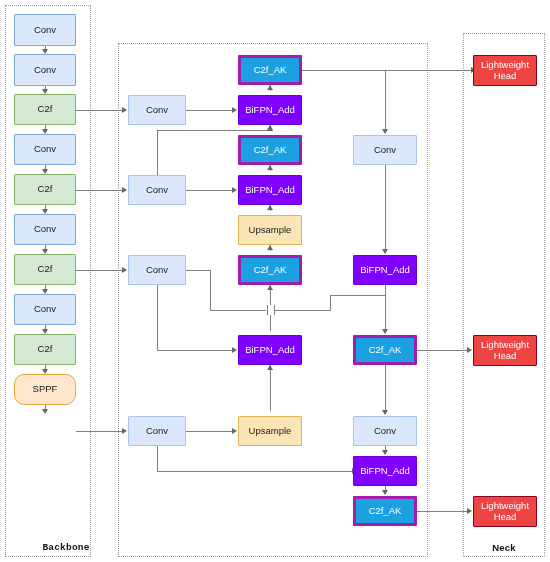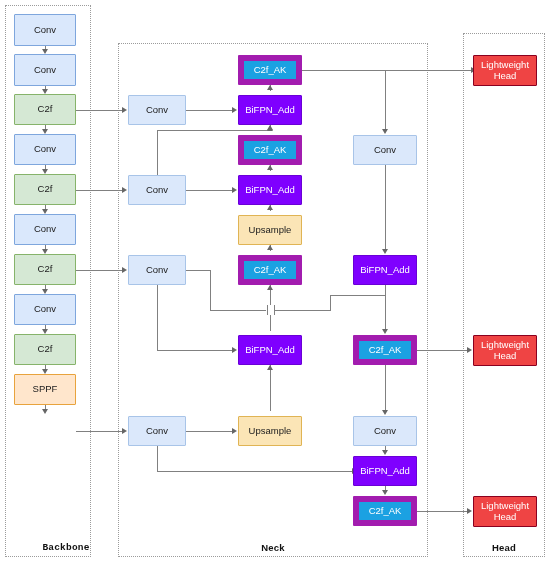--- a/index.html
+++ b/index.html
@@ -13,21 +13,21 @@
   .node{position:absolute;box-sizing:border-box;display:flex;align-items:center;
         justify-content:center;text-align:center;font-size:9.5px;line-height:1.15;
         border-radius:1px;}
 
   
   .n-conv      {background:#dae8fc;border:1px solid #7ea6dd;color:#202020;}
   .n-conv-lite {background:#dbe8fb;border:1px solid #a8c4e8;color:#202020;}
   .n-c2f       {background:#d5e8d4;border:1px solid #86b36a;color:#202020;}
   .n-sppf      {background:#ffe6cc;border:1px solid #e8a33d;color:#202020;}
   .n-ca        {background:#2f9e1f;border:1px solid #2a8a1b;color:#ffffff;}
-  .n-c2fak     {background:#1ba1e2;border:6px solid #a21caf;color:#ffffff;}
+  .n-c2fak     {background:#1ba1e2;border:3px solid #a21caf;color:#ffffff;}
   .n-bifpn     {background:#7f00ff;border:1px solid #6a00d6;color:#ffffff;}
   .n-ups       {background:#fbe5b6;border:1px solid #e0b454;color:#202020;}
   .n-head      {background:#ef4444;border:1px solid #8a001f;color:#ffffff;}
 
   .edge{position:absolute;background:#808080;}
   .edge.h{height:1px;}
   .edge.v{width:1px;}
 
   .arrow{position:absolute;width:0;height:0;}
   .arrow.down  {border-left:3.5px solid transparent;border-right:3.5px solid transparent;border-top:5px solid #666;}
@@ -39,33 +39,32 @@
 </head>
 <body>
 
 <div id="stage">
 
   <div class="region" style="left:5px;top:5px;width:86px;height:552px;"></div>
   <div class="region" style="left:118px;top:43px;width:310px;height:514px;"></div>
   <div class="region" style="left:463px;top:33px;width:82px;height:524px;"></div>
 
   <div class="region-label" style="left:23px;top:542px;width:86px;font-family:Liberation Mono, monospace;">Backbone</div>
-  <div class="region-label" style="left:118px;top:542px;width:310px;">Neck</div>
-  <div class="region-label" style="left:463px;top:542px;width:82px;">Head</div>
+  <div class="region-label" style="left:463px;top:542px;width:82px;">Neck</div>
 
   <div class="node n-conv" style="left:14px;top:14px;width:62px;height:32px;">Conv</div>
   <div class="node n-conv" style="left:14px;top:54px;width:62px;height:32px;">Conv</div>
   <div class="node n-c2f" style="left:14px;top:94px;width:62px;height:31px;">C2f</div>
   <div class="node n-conv" style="left:14px;top:134px;width:62px;height:31px;">Conv</div>
   <div class="node n-c2f" style="left:14px;top:174px;width:62px;height:31px;">C2f</div>
   <div class="node n-conv" style="left:14px;top:214px;width:62px;height:31px;">Conv</div>
   <div class="node n-c2f" style="left:14px;top:254px;width:62px;height:31px;">C2f</div>
   <div class="node n-conv" style="left:14px;top:294px;width:62px;height:31px;">Conv</div>
   <div class="node n-c2f" style="left:14px;top:334px;width:62px;height:31px;">C2f</div>
-  <div class="node n-sppf" style="left:14px;top:374px;width:62px;height:31px;">SPPF</div>
+  <div class="node n-sppf" style="left:14px;top:374px;width:62px;height:31px;border-radius:10px;">SPPF</div>
 
   <div class="edge v" style="left:45px;top:46px;height:4px;"></div>
   <div class="arrow down" style="left:41.5px;top:49px;"></div>
   <div class="edge v" style="left:45px;top:86px;height:4px;"></div>
   <div class="arrow down" style="left:41.5px;top:89px;"></div>
   <div class="edge v" style="left:45px;top:125px;height:5px;"></div>
   <div class="arrow down" style="left:41.5px;top:129px;"></div>
   <div class="edge v" style="left:45px;top:165px;height:5px;"></div>
   <div class="arrow down" style="left:41.5px;top:169px;"></div>
   <div class="edge v" style="left:45px;top:205px;height:5px;"></div>

